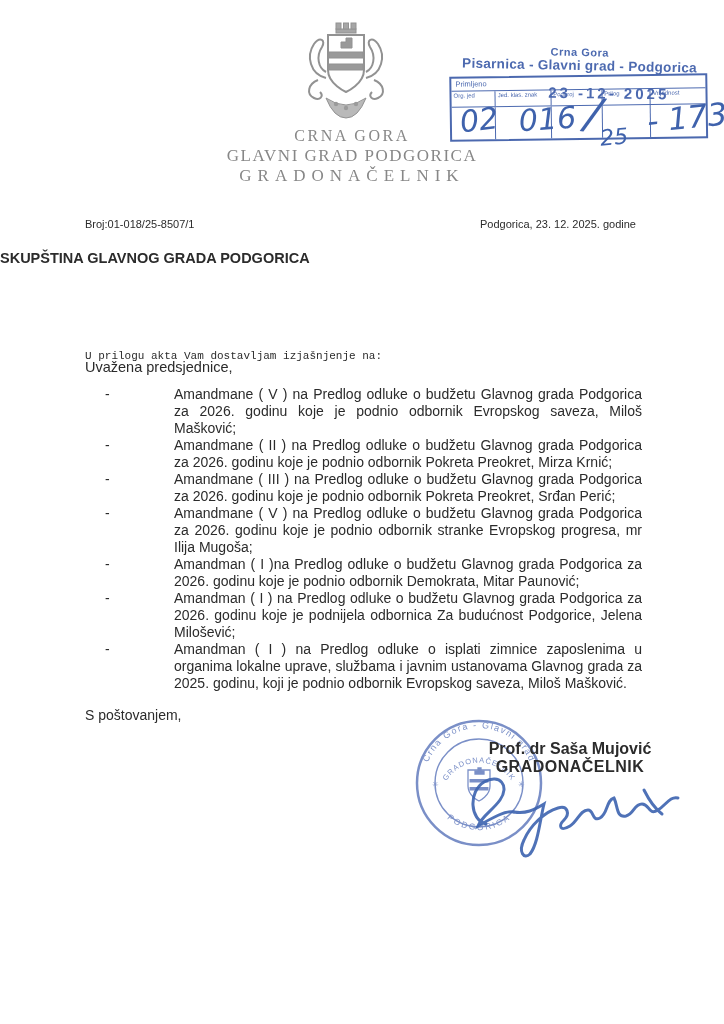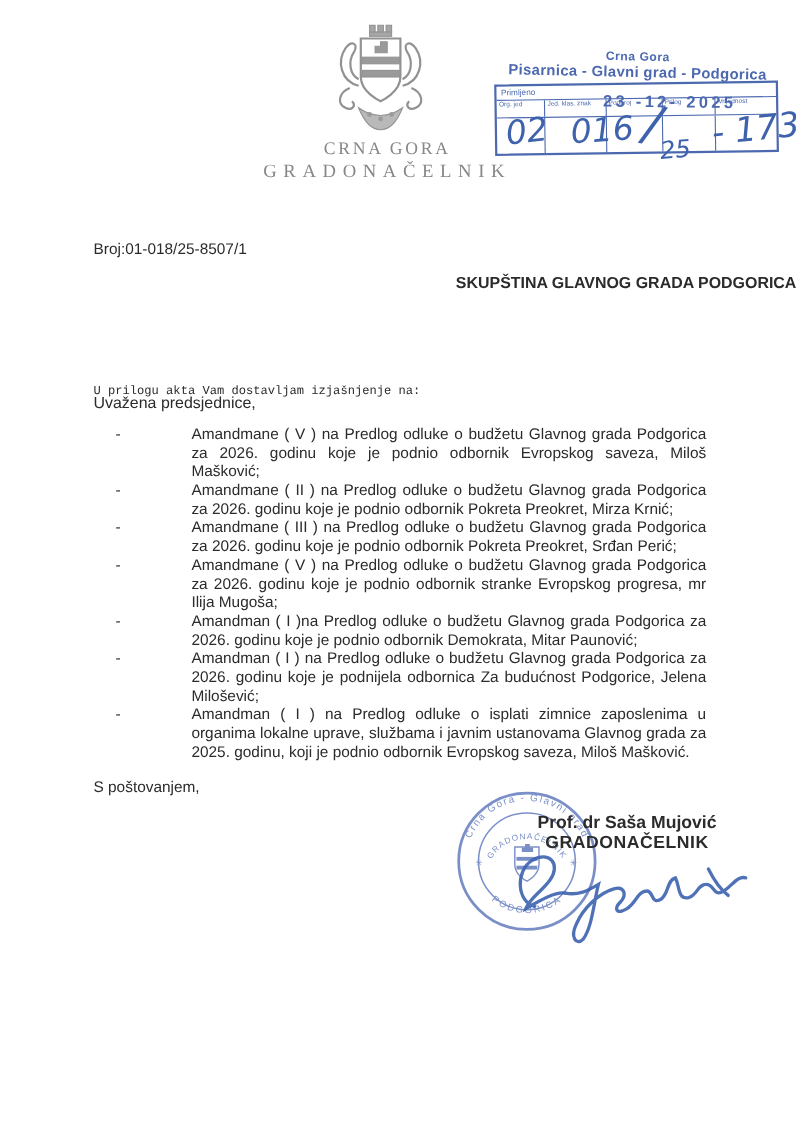--- a/index.html
+++ b/index.html
@@ -54,27 +54,27 @@
   .hw span { display: inline-block; }
   .h-org  { font-size: 30px; transform: rotate(-6deg); }
   .h-klas { font-size: 30px; margin-left: 16px; transform: rotate(-3deg); }
   .h-slash{ font-size: 44px; margin-left: 4px; transform: rotate(10deg); line-height: 30px; }
   .h-year { font-size: 22px; transform: translateY(16px) rotate(-4deg); margin-left: -6px; }
   .h-num  { font-size: 31px; margin-left: 14px; transform: rotate(-5deg); }
 
   
   .ref-row {
     position: absolute; left: 85px; right: 88px; top: 218px;
-    display: flex; justify-content: space-between; font-size: 14px;
+    display: flex; justify-content: space-between; font-size: 11px;
   }
 
   
   .recipient {
     position: absolute; left: 0; width: 724px; top: 250px;
-    text-align: right; font-weight: bold; font-size: 14.5px; line-height: 17px;
+    text-align: left; font-weight: bold; font-size: 14.5px; line-height: 17px;
   }
 
   
   .salutation { position: absolute; left: 85px; top: 315px; font-size: 14.5px; margin-top: 44px; }
   .intro      { position: absolute; left: 85px; top: 350px; font-size: 11px; font-family: Liberation Mono, monospace; }
   .items { position: absolute; left: 105px; top: 386px; width: 537px; }
   .item { display: flex; font-size: 14px; line-height: 17px; }
   .item .dash { width: 21px; flex: none; }
   .item .itext { width: 516px; text-align: justify; margin-left: 48px; }
   .closing { position: absolute; left: 85px; top: 707px; font-size: 14px; }
@@ -117,20 +117,21 @@
 
       <path d="M30 78 Q50 92 70 78 Q62 98 50 98 Q38 98 30 78 Z" fill="#b9b9b9" stroke-width="1"></path>
       <circle cx="40" cy="84" r="2.2" fill="#9a9a9a" stroke="none"></circle>
       <circle cx="50" cy="88" r="2.2" fill="#9a9a9a" stroke="none"></circle>
       <circle cx="60" cy="84" r="2.2" fill="#9a9a9a" stroke="none"></circle>
     </g>
   </svg>
 
   <div class="letterhead">
     <div class="lh-country">CRNA GORA</div>
+    <div class="lh-city">GLAVNI GRAD PODGORICA</div>
     <div class="lh-office">GRADONAČELNIK</div>
   </div>
 
   <div class="stamp">
     <div class="stamp-country">Crna Gora</div>
     <div class="stamp-office">Pisarnica - Glavni grad - Podgorica</div>
     <div class="stamp-box">
       <div class="stamp-received">Primljeno</div>
       <div class="stamp-cols">
         <div class="c c1">Org. jed</div>
@@ -152,20 +153,21 @@
         <span class="h-klas">016</span>
         <span class="h-slash">/</span>
         <span class="h-year">25</span>
         <span class="h-num">- 1732</span>
       </div>
     </div>
   </div>
 
   <div class="ref-row">
     <span>Broj:01-018/25-8507/1</span>
+    <span>Podgorica, 23. 12. 2025. godine</span>
   </div>
 
   <div class="recipient">
     <div>SKUPŠTINA GLAVNOG GRADA PODGORICA</div>
   </div>
 
   <div class="salutation">Uvažena predsjednice,</div>
   <div class="intro">U prilogu akta Vam dostavljam izjašnjenje na:</div>
 
   <div class="items">

